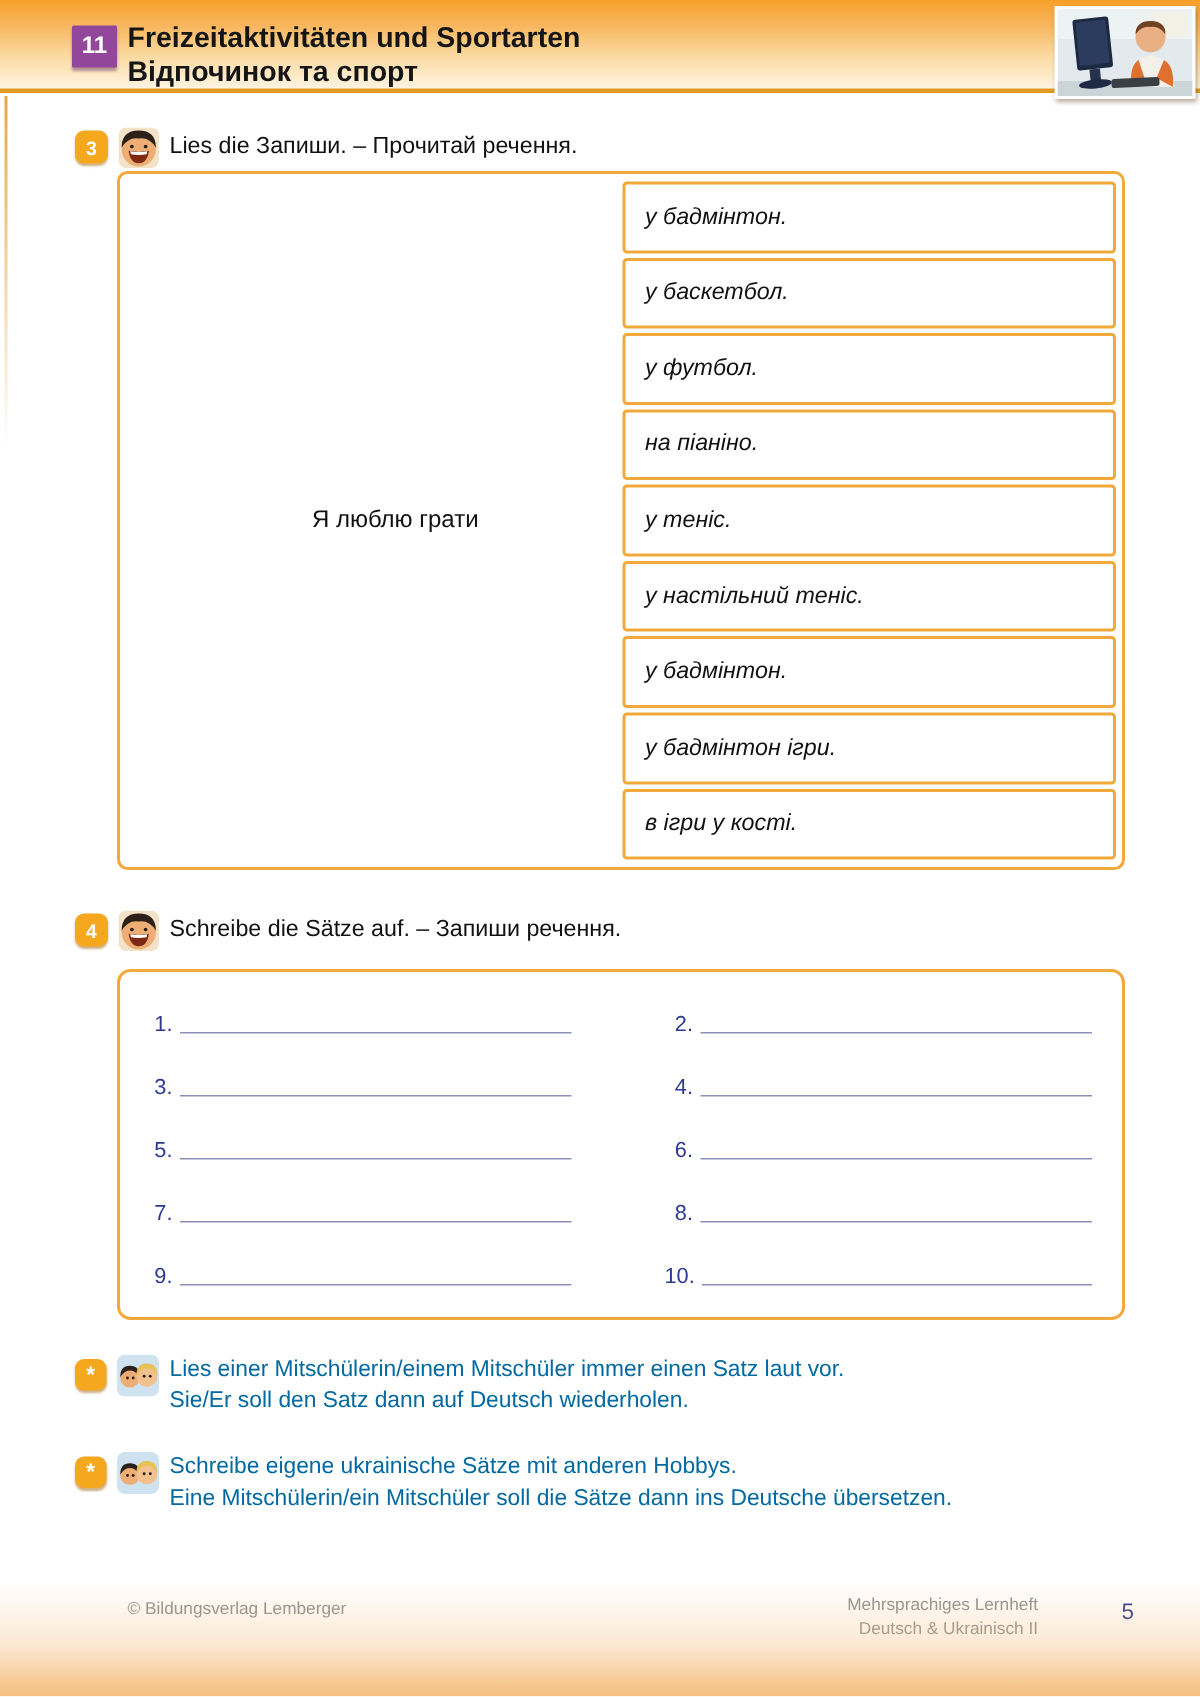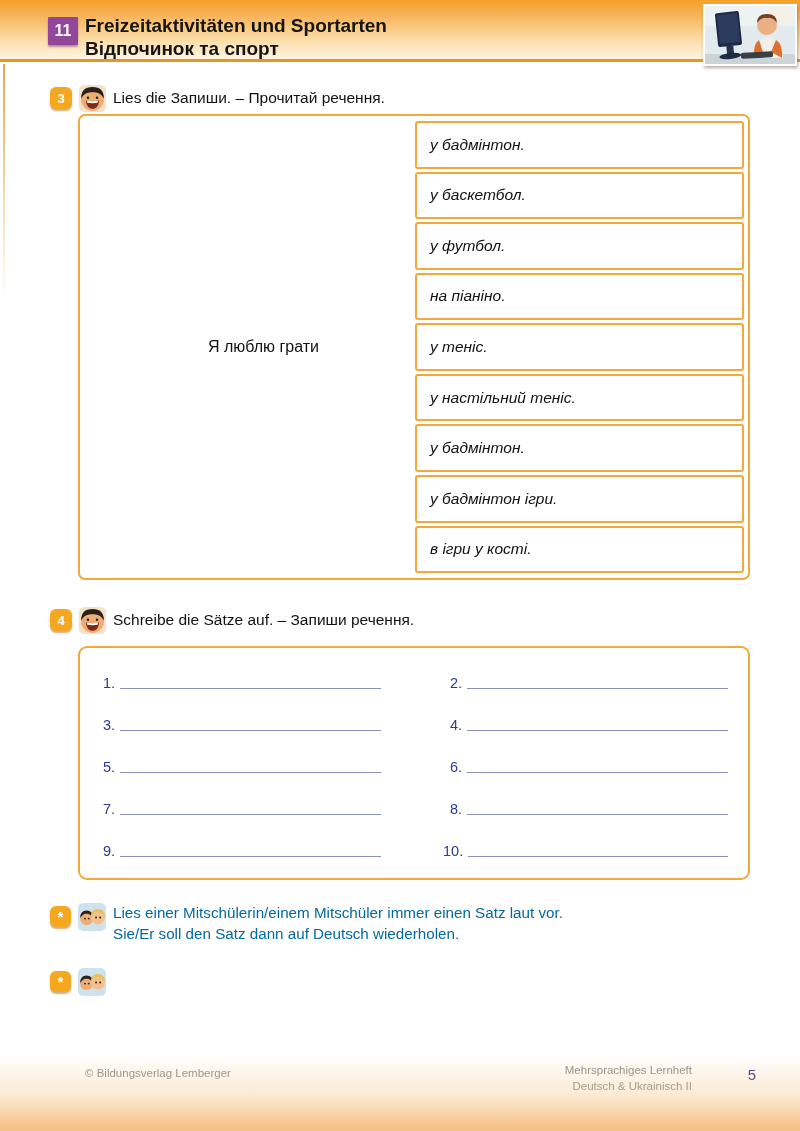--- a/index.html
+++ b/index.html
@@ -243,20 +243,24 @@
         <circle cx="8" cy="14.5" r="6" fill="#EDAE76"></circle>
         <path d="M2 14 Q2 7 8 7 Q14 7 14 14 Q11 9.5 8 10 Q5 9.5 2 14" fill="#2B2118"></path>
         <circle cx="18.5" cy="13.5" r="6.5" fill="#F2C18D"></circle>
         <path d="M12 13 Q12 5.5 18.5 5.5 Q25 5.5 25 13 Q22 8 18.5 8.5 Q15 8 12 13" fill="#E8C254"></path>
         <circle cx="6.5" cy="14.5" r="0.9" fill="#2B2118"></circle>
         <circle cx="10" cy="14.5" r="0.9" fill="#2B2118"></circle>
         <circle cx="16.8" cy="13.5" r="0.9" fill="#2B2118"></circle>
         <circle cx="20.6" cy="13.5" r="0.9" fill="#2B2118"></circle>
       </svg>
     </div>
+    <div class="extra-text">
+      <div>Schreibe eigene ukrainische Sätze mit anderen Hobbys.</div>
+      <div>Eine Mitschülerin/ein Mitschüler soll die Sätze dann ins Deutsche übersetzen.</div>
+    </div>
   </div>
 
   <div class="footer-copyright">© Bildungsverlag Lemberger</div>
   <div class="footer-series">
     <div>Mehrsprachiges Lernheft</div>
     <div>Deutsch &amp; Ukrainisch II</div>
   </div>
   <div class="footer-page">5</div>
   <div class="bottom-band"></div>
 

